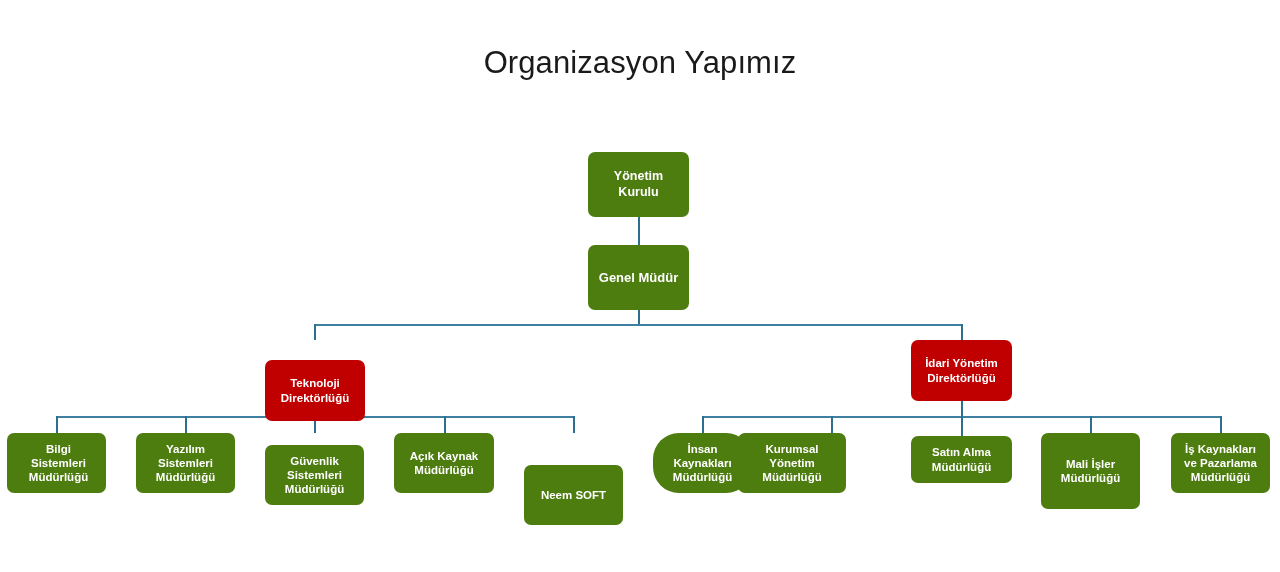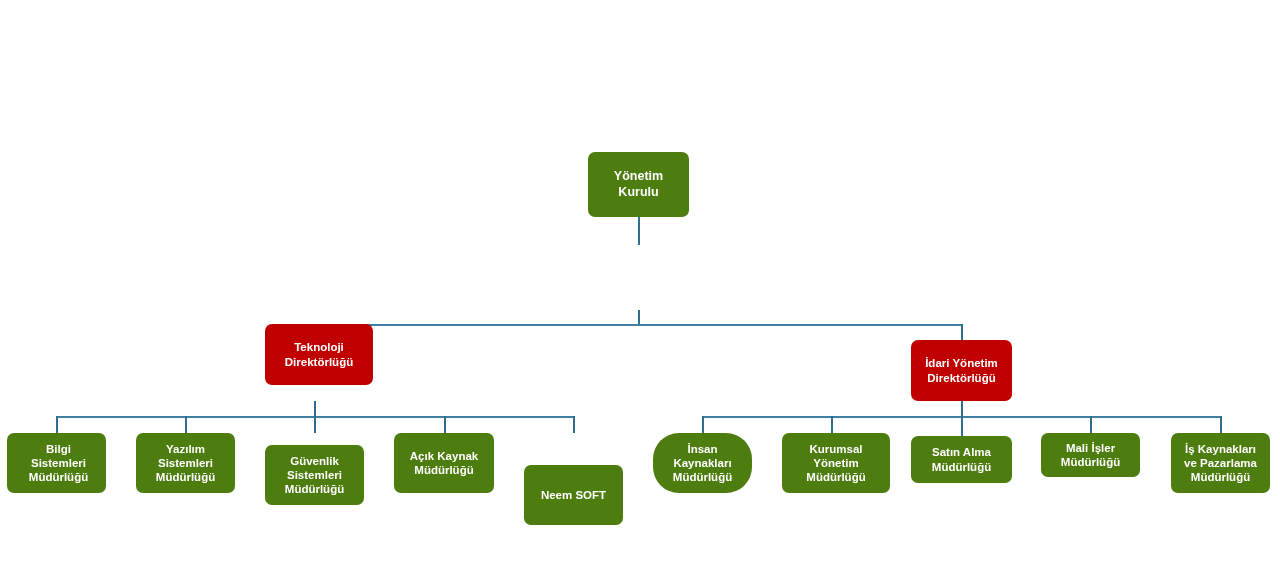--- a/index.html
+++ b/index.html
@@ -65,20 +65,21 @@
   }
   .conn.v { width: 2px; }
   .conn.h { height: 2px; }
   .conn.thin { background: #3F7FA0; }
 </style>
 </head>
 <body>
 
 <div id="canvas">
 
+  <div id="chart-title">Organizasyon Yapımız</div>
 
   <div class="conn v" style="left:638px; top:217px; height:28px;"></div>
 
   <div class="conn v" style="left:638px; top:310px; height:15px;"></div>
 
   <div class="conn h thin" style="left:314px; top:324px; width:649px;"></div>
 
   <div class="conn v" style="left:314px; top:324px; height:16px;"></div>
   <div class="conn v" style="left:961px; top:324px; height:16px;"></div>
 
@@ -96,22 +97,25 @@
   <div class="conn v" style="left:831px;  top:416px; height:17px;"></div>
   <div class="conn v" style="left:961px;  top:416px; height:20px;"></div>
   <div class="conn v" style="left:1090px; top:416px; height:17px;"></div>
   <div class="conn v" style="left:1220px; top:416px; height:17px;"></div>
 
   <div class="node blue lvl1" style="left:588px; top:152px; width:101px; height:65px;">
     <span class="node-label">Yönetim
 Kurulu</span>
   </div>
 
+  <div class="node blue lvl2" style="left:588px; top:245px; width:101px; height:65px;">
+    <span class="node-label">Genel Müdür</span>
+  </div>
 
-  <div class="node red lvl3" style="left:265px; top:324px; width:108px; height:61px;">
+  <div class="node red lvl3" style="left:265px; top:360px; width:100px; height:61px;">
     <span class="node-label">Teknoloji
 Direktörlüğü</span>
   </div>
 
   <div class="node red lvl3" style="left:911px; top:340px; width:101px; height:61px;">
     <span class="node-label">İdari Yönetim
 Direktörlüğü</span>
   </div>
 
   <div class="node blue leaf" style="left:7px; top:433px; width:99px; height:60px;padding-left:8px;">
@@ -140,32 +144,32 @@
   <div class="node blue leaf" style="left:524px; top:433px; width:99px; height:60px;margin-top:32px;">
     <span class="node-label">Neem SOFT</span>
   </div>
 
   <div class="node blue leaf" style="left:653px; top:433px; width:99px; height:60px;border-radius:26px;">
     <span class="node-label">İnsan
 Kaynakları
 Müdürlüğü</span>
   </div>
 
-  <div class="node blue leaf" style="left:782px; top:433px; width:108px; height:60px;">
+  <div class="node blue leaf" style="left:738px; top:433px; width:108px; height:60px;">
     <span class="node-label">Kurumsal
 Yönetim
 Müdürlüğü</span>
   </div>
 
   <div class="node blue leaf" style="left:911px; top:436px; width:101px; height:47px;">
     <span class="node-label">Satın Alma
 Müdürlüğü</span>
   </div>
 
-  <div class="node blue leaf" style="left:1041px; top:433px; width:99px; height:44px;">
+  <div class="node blue leaf" style="left:1041px; top:433px; width:99px; height:76px;">
     <span class="node-label">Mali İşler
 Müdürlüğü</span>
   </div>
 
   <div class="node blue leaf" style="left:1171px; top:433px; width:99px; height:60px;">
     <span class="node-label">İş Kaynakları
 ve Pazarlama
 Müdürlüğü</span>
   </div>
 

